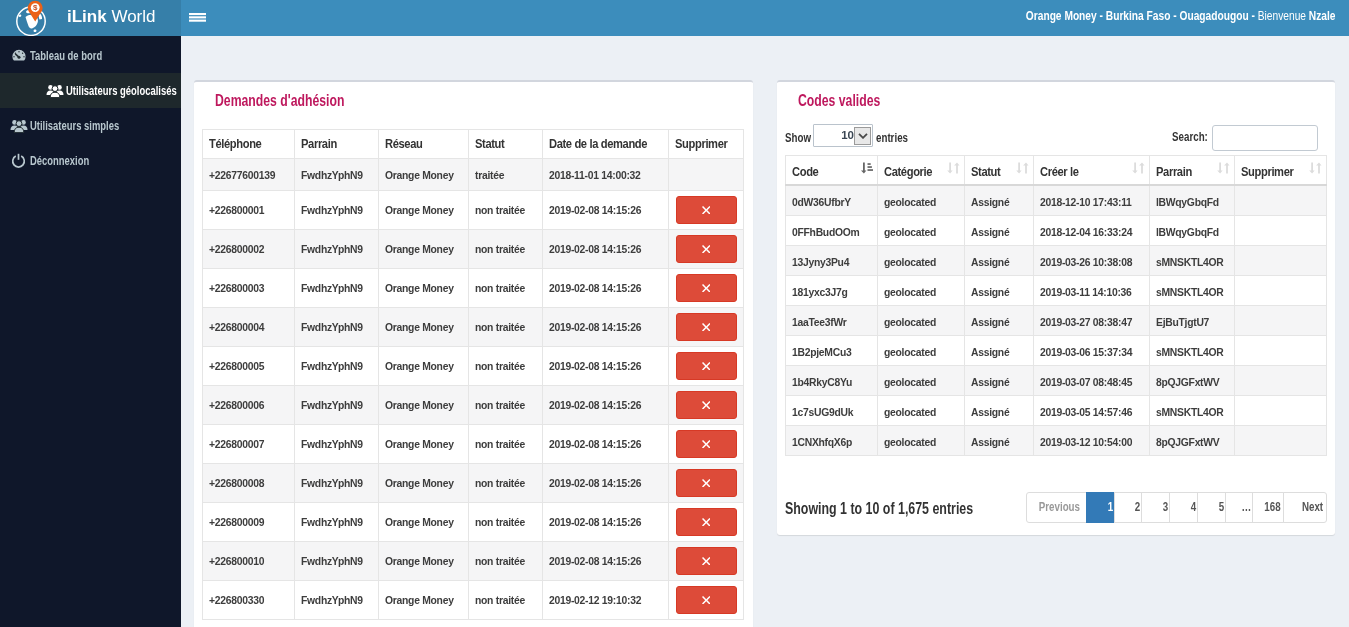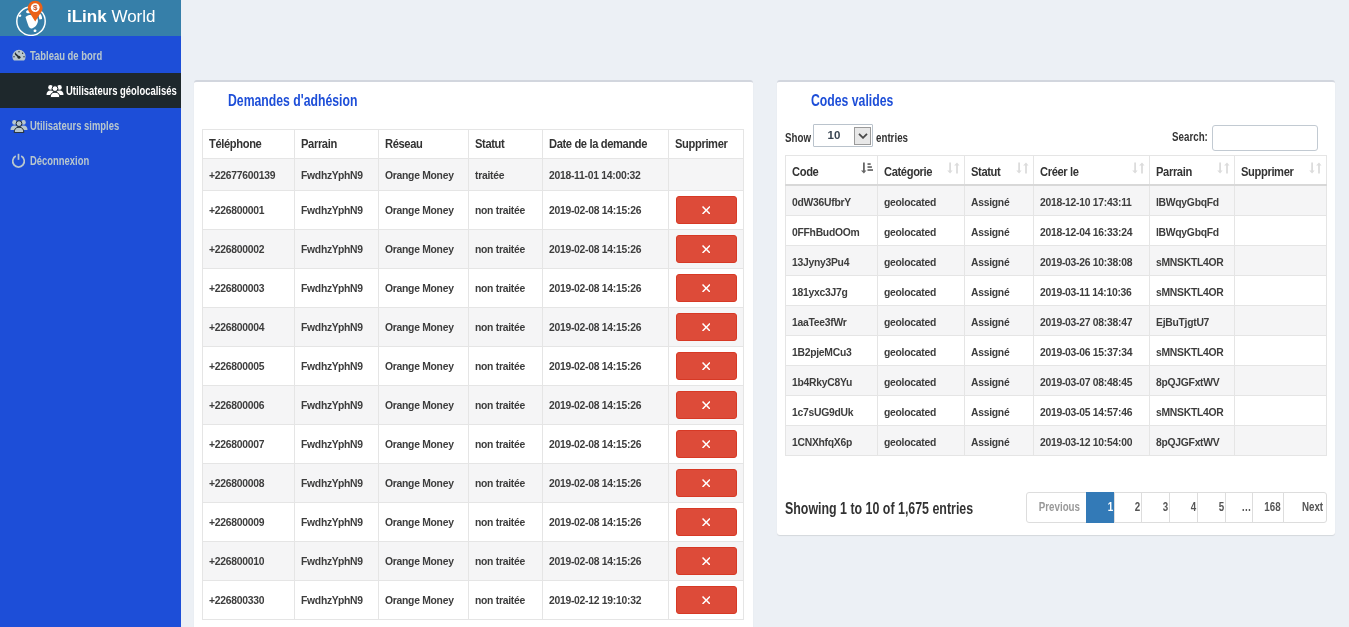--- a/index.html
+++ b/index.html
@@ -9,34 +9,34 @@
 th i { transform:scaleX(0.93); }
 
 .topbar { position:absolute; top:0; left:0; width:1349px; height:36px; }
 .logo { position:absolute; left:0; top:0; width:181px; height:36px; background:#367fa9; color:#fff; }
 .logo .txt { position:absolute; left:67px; top:0; height:36px; line-height:33px; font-size:17px; color:#fff; white-space:nowrap; }
 .nav { position:absolute; left:181px; top:0; width:1168px; height:36px; background:#3c8dbc; }
 .burger { position:absolute; left:8px; top:13px; }
 .navright { position:absolute; right:14px; top:0; height:36px; line-height:31px; color:#fff; font-size:13px; font-weight:bold; white-space:nowrap; transform-origin:100% 50%; transform:scaleX(0.785); }
 .navright .lt { font-weight:normal; }
 
-.sidebar { position:absolute; top:36px; left:0; width:181px; height:591px; background:#1d4ed8; }
+.sidebar { position:absolute; top:36px; left:0; width:181px; height:591px; background:#0f172a; }
 .menu { padding-top:2px; }
 .mi { height:35px; display:flex; align-items:center; color:#b8c7ce; font-size:12.5px; font-weight:bold; }
 .mi.on { background:#1e282c; color:#fff;padding-left:36px; }
 .mi .ic { width:19px; margin-left:9px; display:flex; justify-content:center; flex:none; }
 .mi .lb { margin-left:2px; white-space:nowrap; transform-origin:0 50%; transform:scaleX(0.755); }
 
 .content { position:absolute; left:181px; top:36px; width:1168px; height:591px; }
 h1 { position:absolute; left:25px; top:10px; font-size:24px; font-weight:normal; color:#333; white-space:nowrap;margin-top:48px; }
 h1 i { transform:scaleX(0.74); }
 .box { position:absolute; background:#fff; border-top:2px solid #d2d6de; border-radius:3px; box-shadow:0 1px 1px rgba(0,0,0,0.1); }
 .box1 { left:13px; top:43.5px; width:559px; height:600px; }
 .box2 { left:596px; top:43.5px; width:558px; height:455px; }
-.btitle { position:absolute; left:15px; top:9px; font-size:17px; font-weight:bold; color:#1d4ed8; white-space:nowrap;padding-left:19px; }
+.btitle { position:absolute; left:2px; top:9px; font-size:17px; font-weight:bold; color:#be185d; white-space:nowrap;padding-left:19px; }
 .btitle i { transform:scaleX(0.72); }
 
 table { border-collapse:collapse; table-layout:fixed; }
 .t1 { position:absolute; left:8px; top:47px; width:541px; }
 .t2 { position:absolute; left:8px; top:73px; width:541px; }
 td,th { border:1px solid #e5e5e5; overflow:hidden; white-space:nowrap; }
 th { text-align:left; padding-left:6px; font-size:12px; letter-spacing:-0.4px; position:relative; }
 td { padding-left:6px; font-size:11.5px; letter-spacing:-0.3px; font-weight:bold; color:#3d3d3d; }
 tr.odd td { background:#f5f5f6; }
 .t1 tr.hd { height:29.5px; }
@@ -48,21 +48,21 @@
 .t2 th { border-bottom:2px solid #d8d8d8; }
 .delbtn { width:61px; height:28px; background:#dd4b39; border:1px solid #d73925; border-radius:3px; margin:0 auto; display:flex; align-items:center; justify-content:center; }
 .t1 td.bc { padding:0; }
 .sic { position:absolute; right:4px; top:50%; margin-top:-6px; }
 
 .dtl { position:absolute; left:8px; top:43px; width:140px; height:26px; font-size:12.5px; font-weight:bold; color:#333; }
 .dtl i { transform:scaleX(0.78); position:absolute; top:6px; }
 .dtl .sh { left:0; }
 .dtl .en { left:91px; }
 .sel { position:absolute; left:28px; top:-0.5px; width:60px; height:23px; border:1px solid #bac3cc; border-radius:1px; background:#fff; }
-.sel .v { position:absolute; left:0; top:0; width:40px; text-align:center; line-height:21px; font-size:11.5px; font-weight:bold; color:#3a4653; }
+.sel .v { position:absolute; left:0; top:0; width:40px; text-align:right; line-height:21px; font-size:11.5px; font-weight:bold; color:#3a4653; }
 .sel .a { position:absolute; right:1.5px; top:1.5px; width:16.5px; height:18px; background:#e8e8e8; border:1.5px solid #9a9a9a; }
 .sel .a svg { position:absolute; left:2.5px; top:5px; }
 .dtf { position:absolute; right:17px; top:43px; font-size:12.5px; font-weight:bold; color:#333; }
 .dtf i { transform:scaleX(0.78); transform-origin:100% 50%; }
 .dtf input { width:106px; height:26px; border:1px solid #c2cad2; border-radius:3px; margin-left:4px; vertical-align:middle; background:#fff; outline:none; }
 .info { position:absolute; left:8px; top:418px; font-size:16px; font-weight:bold; color:#333; white-space:nowrap; }
 .info i { transform:scaleX(0.775); }
 
 .pag { position:absolute; right:8px; top:410px; height:31px; display:flex; font-size:12.5px; font-weight:bold; }
 .pag span { display:block; height:31px; line-height:29px; padding:0; width:28.8px; background:#fff; border:1px solid #ddd; margin-left:-1px; color:#555; text-align:right; }
@@ -138,20 +138,28 @@
       <path d="M25.5 17 c2-2.5 6-2.5 8.5-1.5 c3 1 4.5 3.5 3.8 6.5 c-0.6 2.8-2.8 5.5-5.3 6.3 c-2.2 0.7-3.7-0.8-4.3-3 c-0.8-2.8-2-5.5-2.7-8.3z" fill="#fff"></path>
       <path d="M40 13.5 c1.5 1.5 2.2 3.5 2 5.5 l-2.5 0.5 c-0.8-2-1-4-0.5-6z" fill="#fff"></path>
       <path d="M34.5 29.5 c1.2-0.3 2 0.3 2 1.2 c0 0.9-0.8 1.5-1.8 1.4 c-0.9-0.1-1.3-0.8-1.1-1.6 c0.15-0.6 0.5-0.9 0.9-1z" fill="#fff"></path>
       <path d="M20.5 14.5 c0.8 0.3 1 1 0.6 1.8 c-0.4 0.7-1.3 0.9-1.9 0.5 c-0.5-0.4-0.5-1.2 0-1.8 c0.4-0.45 0.9-0.6 1.3-0.5z" fill="#fff"></path>
       <path d="M35.2 0.8 c4.1 0 7.4 3.2 7.4 7.2 c0 2-0.9 3.8-2.2 5.3 l-5.2 8.3 l-5.2-8.3 c-1.3-1.5-2.2-3.3-2.2-5.3 c0-4 3.3-7.2 7.4-7.2z" fill="#eb6117"></path>
       <circle cx="35.2" cy="7.6" r="4.4" fill="#fff"></circle>
       <text x="35.2" y="10.4" font-size="8" font-weight="bold" fill="#cb4f20" text-anchor="middle" font-family="Liberation Sans">$</text>
     </svg>
     <span class="txt"><b>iLink</b> World</span>
   </div>
+  <div class="nav">
+    <svg class="burger" width="17" height="9" viewBox="0 0 17 9">
+        <rect x="0" y="0" width="17" height="2.1" fill="#fff"></rect>
+        <rect x="0" y="3.3" width="17" height="2.1" fill="#fff"></rect>
+        <rect x="0" y="6.6" width="17" height="2.1" fill="#fff"></rect>
+      </svg>
+    <div class="navright"><b>Orange Money</b> - <b>Burkina Faso</b> - <b>Ouagadougou</b> - <span class="lt">Bienvenue</span> <b>Nzale</b></div>
+  </div>
 </div>
 <div class="content">
   <h1><i>Demandes d'adhésions et codes valides</i></h1>
   <div class="box box1">
     <div class="btitle"><i>Demandes d'adhésion</i></div>
     <table class="t1">
       <colgroup>
           <col style="width:92px">
           <col style="width:84px">
           <col style="width:90px">

